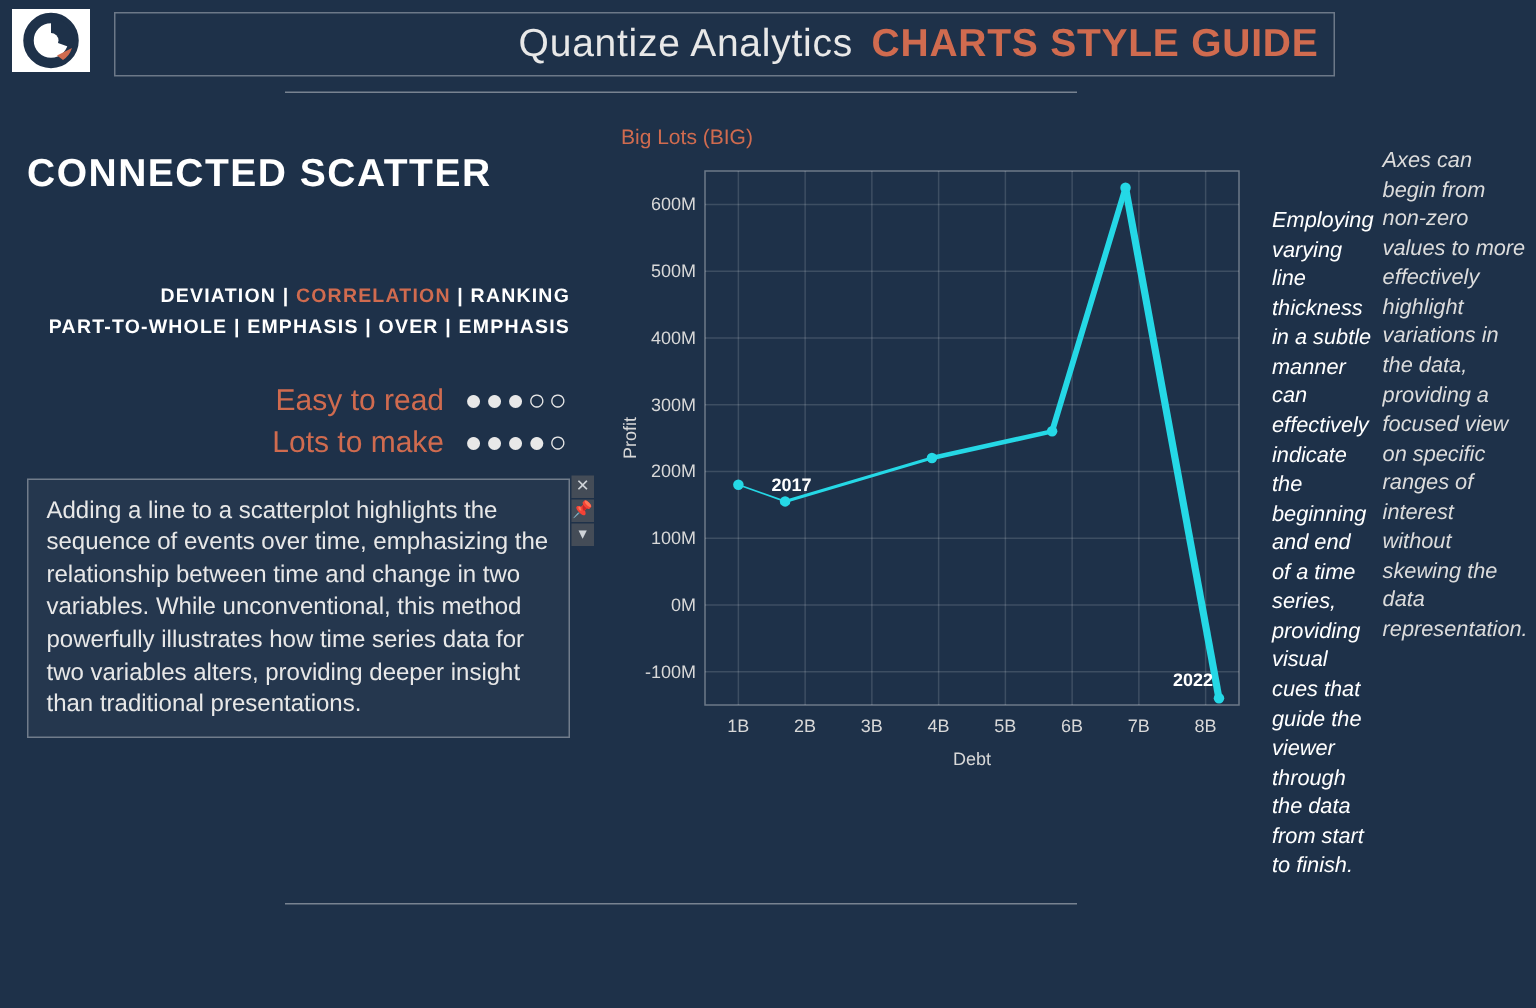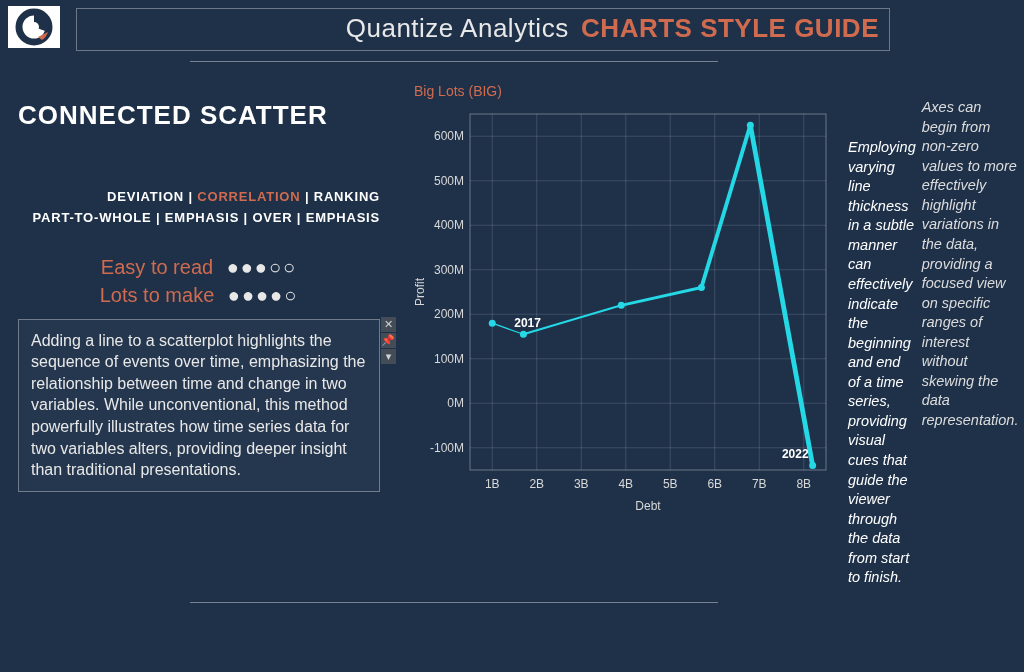--- a/index.html
+++ b/index.html
@@ -9,21 +9,21 @@
   .logo-box svg{width:40px;height:40px}
   .title-row{flex:1;text-align:right;border:1px solid rgba(255,255,255,0.35);padding:4px 10px 6px;margin-top:2px}
   .title-row .brand{color:#e8e8e8;font-size:26px;font-weight:400;letter-spacing:.5px}
   .title-row .guide{color:#d06b4f;font-size:26px;font-weight:700;letter-spacing:.5px;margin-left:8px}
   .hr{height:1px;background:rgba(255,255,255,0.4);margin:10px 190px 0 190px}
   .content{display:flex;padding:20px 14px 0 18px}
   .left{width:362px;flex:none}
   .left h1{margin:18px 0 56px 0;font-size:26px;font-weight:700;letter-spacing:1px;color:#fff}
   .cats{font-size:13px;font-weight:700;letter-spacing:.8px;text-align:right;line-height:1.6;color:#fff}
   .cats .active{color:#d06b4f}
-  .ratings{margin-top:24px;text-align:center;font-size:20px;color:#d06b4f}
+  .ratings{margin-top:24px;text-align:right;font-size:20px;color:#d06b4f}
   .ratings div{line-height:1.4}
   .ratings .dots{color:#e8e8e8;margin-left:6px;letter-spacing:2px}
   .desc-box{margin-top:10px;border:1px solid rgba(255,255,255,0.35);background:rgba(255,255,255,0.03);padding:10px 12px;font-size:16px;line-height:1.35;position:relative}
   .desc-handles{position:absolute;right:-17px;top:-3px;width:15px}
   .desc-handles div{width:15px;height:15px;background:#444c57;color:#cfd3d8;font-size:11px;display:flex;align-items:center;justify-content:center;margin-bottom:1px}
   .divider{width:1px;background:rgba(255,255,255,0.35);align-self:stretch;margin:0 14px}
   .right{flex:1;display:flex;flex-direction:row}
   .chart-row{display:flex}
   .chart-wrap{flex:none}
   .chart-titles{font-size:14px;color:#d06b4f;line-height:1.3;margin:0 0 4px 6px}

